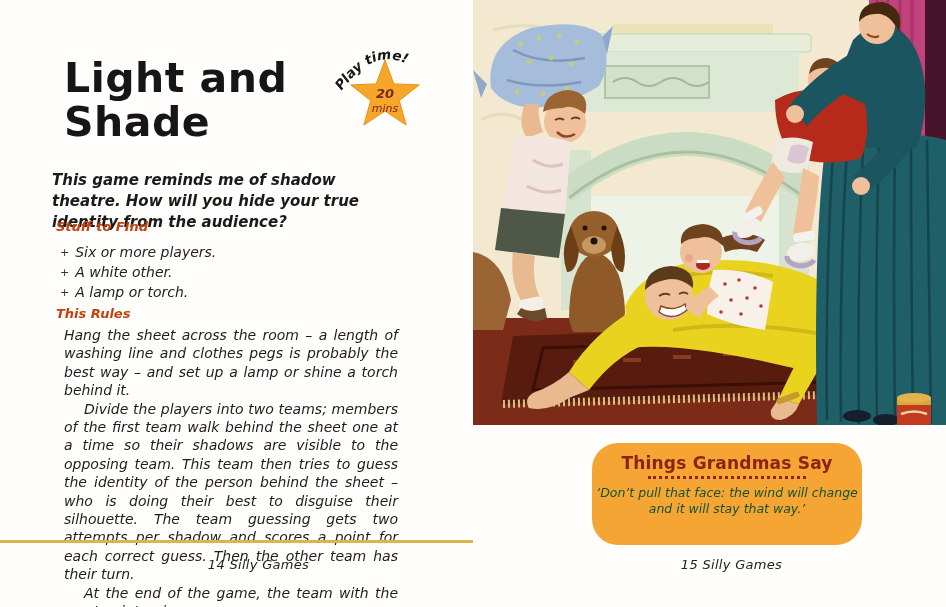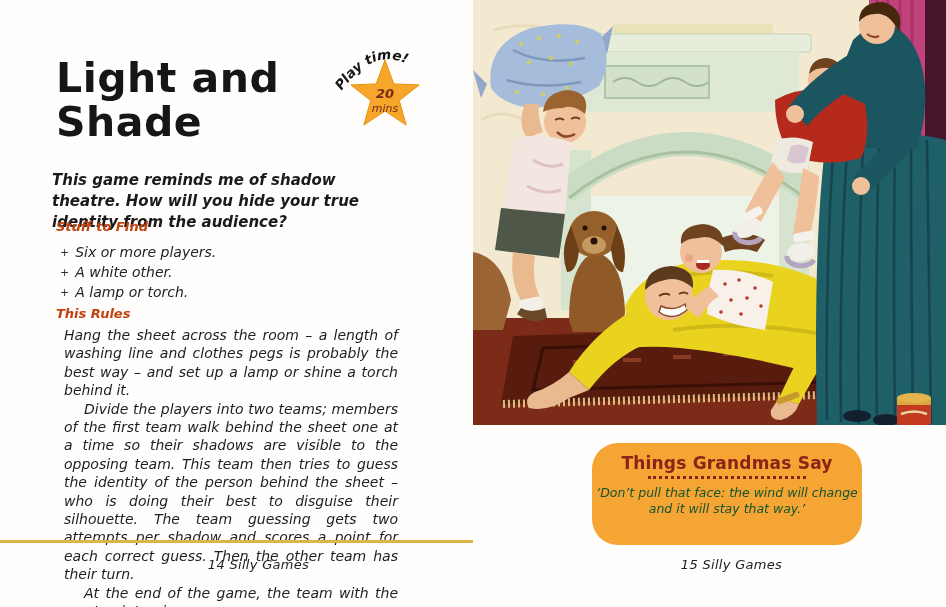--- a/index.html
+++ b/index.html
@@ -2,21 +2,21 @@
 <html><head>
 <meta charset="utf-8">
 <style>
   * { margin:0; padding:0; box-sizing:border-box; }
   html,body { width:946px; height:607px; overflow:hidden; }
   body { font-family:"DejaVu Sans", sans-serif; background:#ffffff; }
   .spread { display:flex; width:946px; height:607px; }
 
   
   .page-left { position:relative; width:473px; height:607px; background:#fffefc; }
-  .title { position:absolute; left:56px; top:56px; font-size:41px; line-height:44px;
+  .title { position:absolute; left:64px; top:56px; font-size:41px; line-height:44px;
            font-weight:bold; color:#161616; letter-spacing:.5px; }
   .badge { position:absolute; left:333px; top:34px; width:105px; height:104px; }
   .intro { position:absolute; left:52px; top:170px; width:336px;
            font-size:15px; line-height:21px; font-weight:bold; font-style:italic; color:#1a1a1a; }
   .h-section { position:absolute; left:56px; font-size:13px; font-weight:bold;
                font-style:italic; color:#c2410c; }
   .h-stuff { top:219px; }
   .h-rules { top:306px; }
   .stuff-list { position:absolute; left:60px; top:243px; list-style:none;
                 font-size:14px; font-style:italic; color:#222; }

